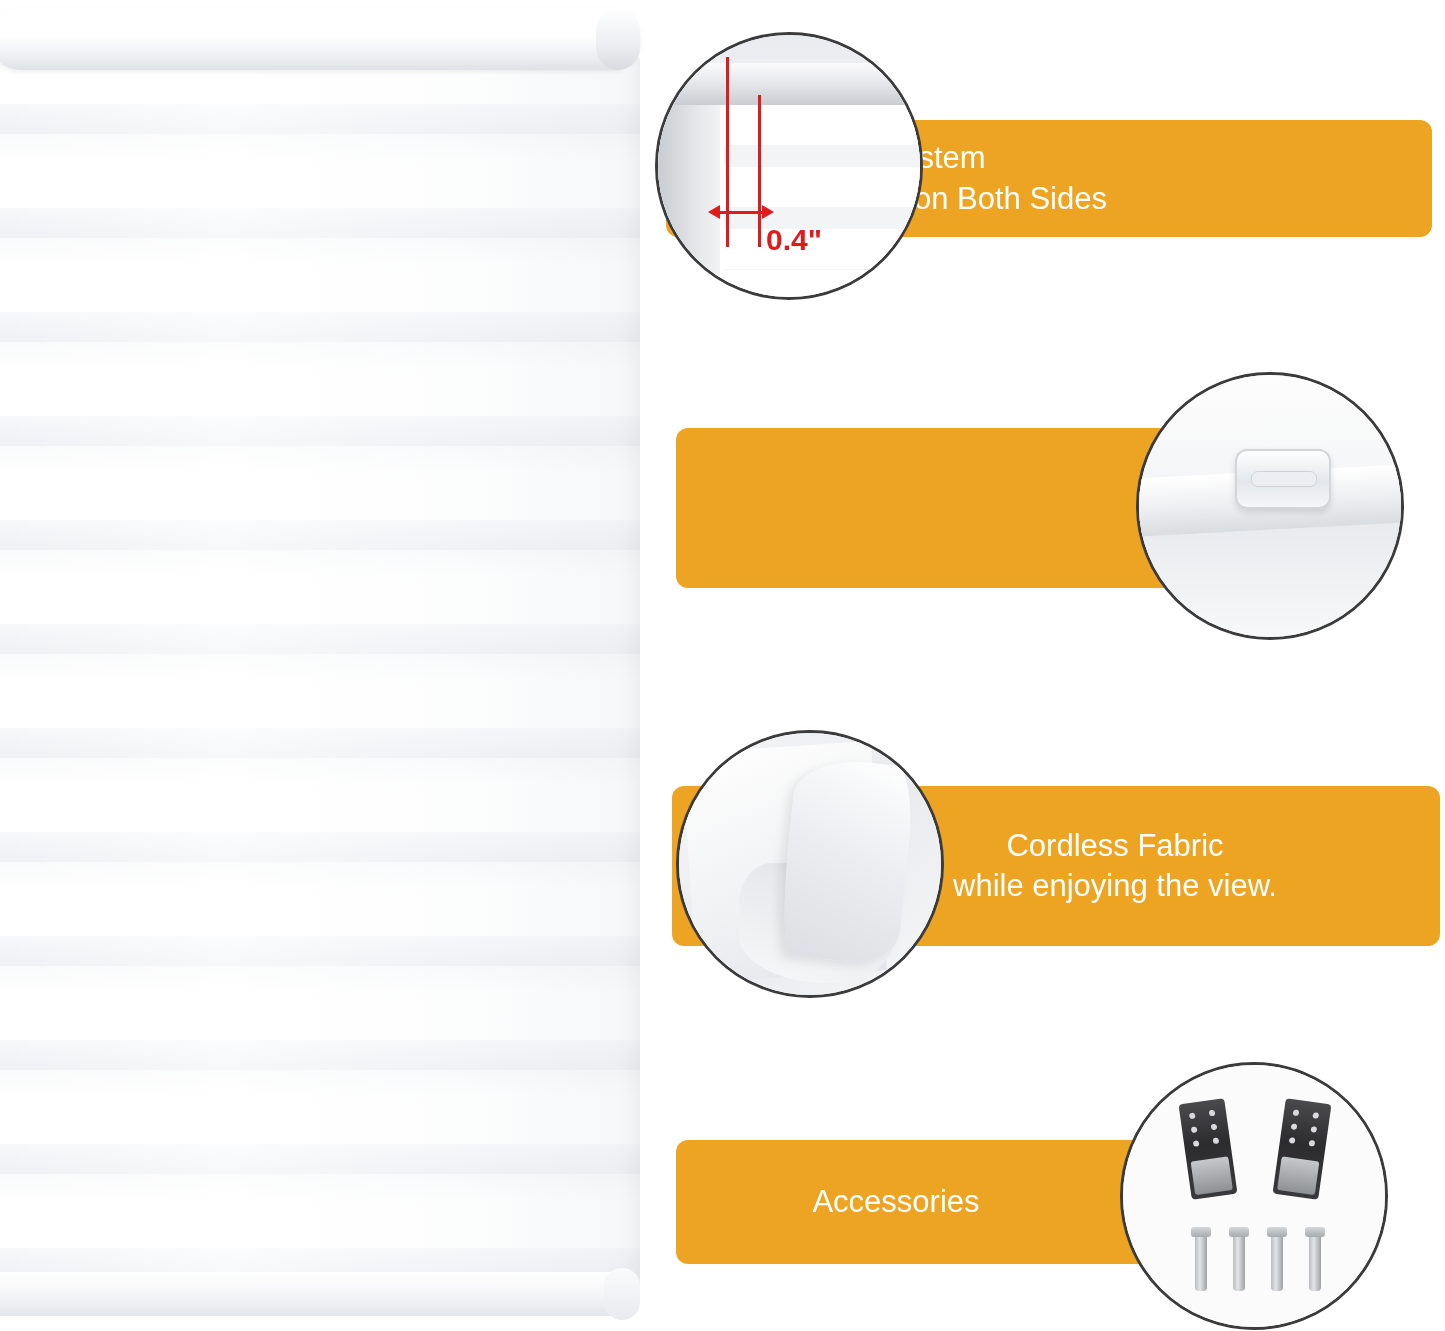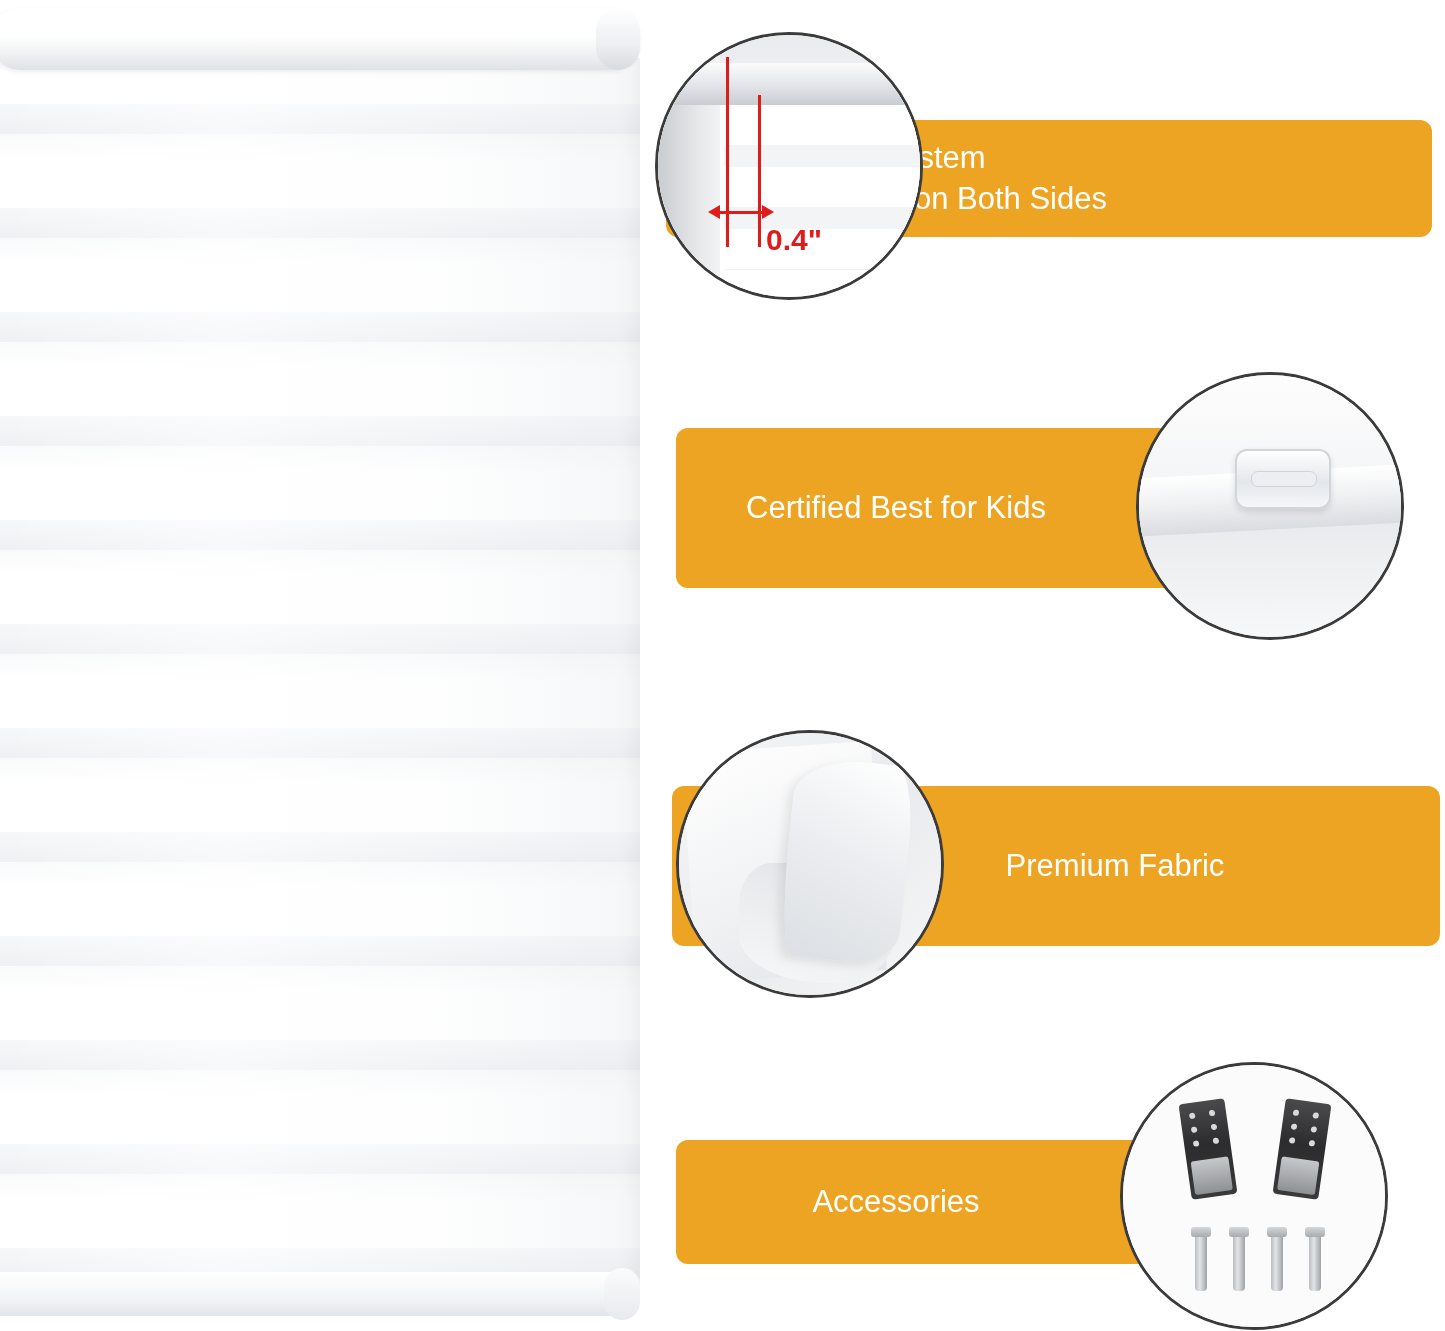--- a/index.html
+++ b/index.html
@@ -337,36 +337,36 @@
       <div class="b1-arrowbar" style="left:62px; top:176px; width:48px;"></div>
       <div class="b1-arrow-left" style="left:50px; top:170px;"></div>
       <div class="b1-arrow-right" style="left:104px; top:170px;"></div>
       <div class="b1-dim-label">0.4"</div>
     </div>
   </div>
 </div>
 
 <div class="feature">
   <div class="callout center right-pad" style="left:676px; top:428px; width:560px; height:160px;">
-    <div class="line sub">Certified Best for Kids</div>
   </div>
 
   <div class="bubble" style="left:1136px; top:372px; width:268px; height:268px;">
     <div class="b2-inner">
       <div class="b2-rail"></div>
       <div class="b2-clip">
         <div class="b2-clip-slot"></div>
       </div>
     </div>
   </div>
 </div>
 
 <div class="feature">
   <div class="callout center left-pad" style="left:672px; top:786px; width:768px; height:160px;">
-    <div class="line title">Premium Fabric</div>
+    <div class="line title">Cordless Fabric</div>
+    <div class="line sub">while enjoying the view.</div>
   </div>
 
   <div class="bubble" style="left:676px; top:730px; width:268px; height:268px;">
     <div class="b3-inner">
       <div class="b3-sheet"></div>
       <div class="b3-fold2"></div>
       <div class="b3-fold"></div>
     </div>
   </div>
 </div>

